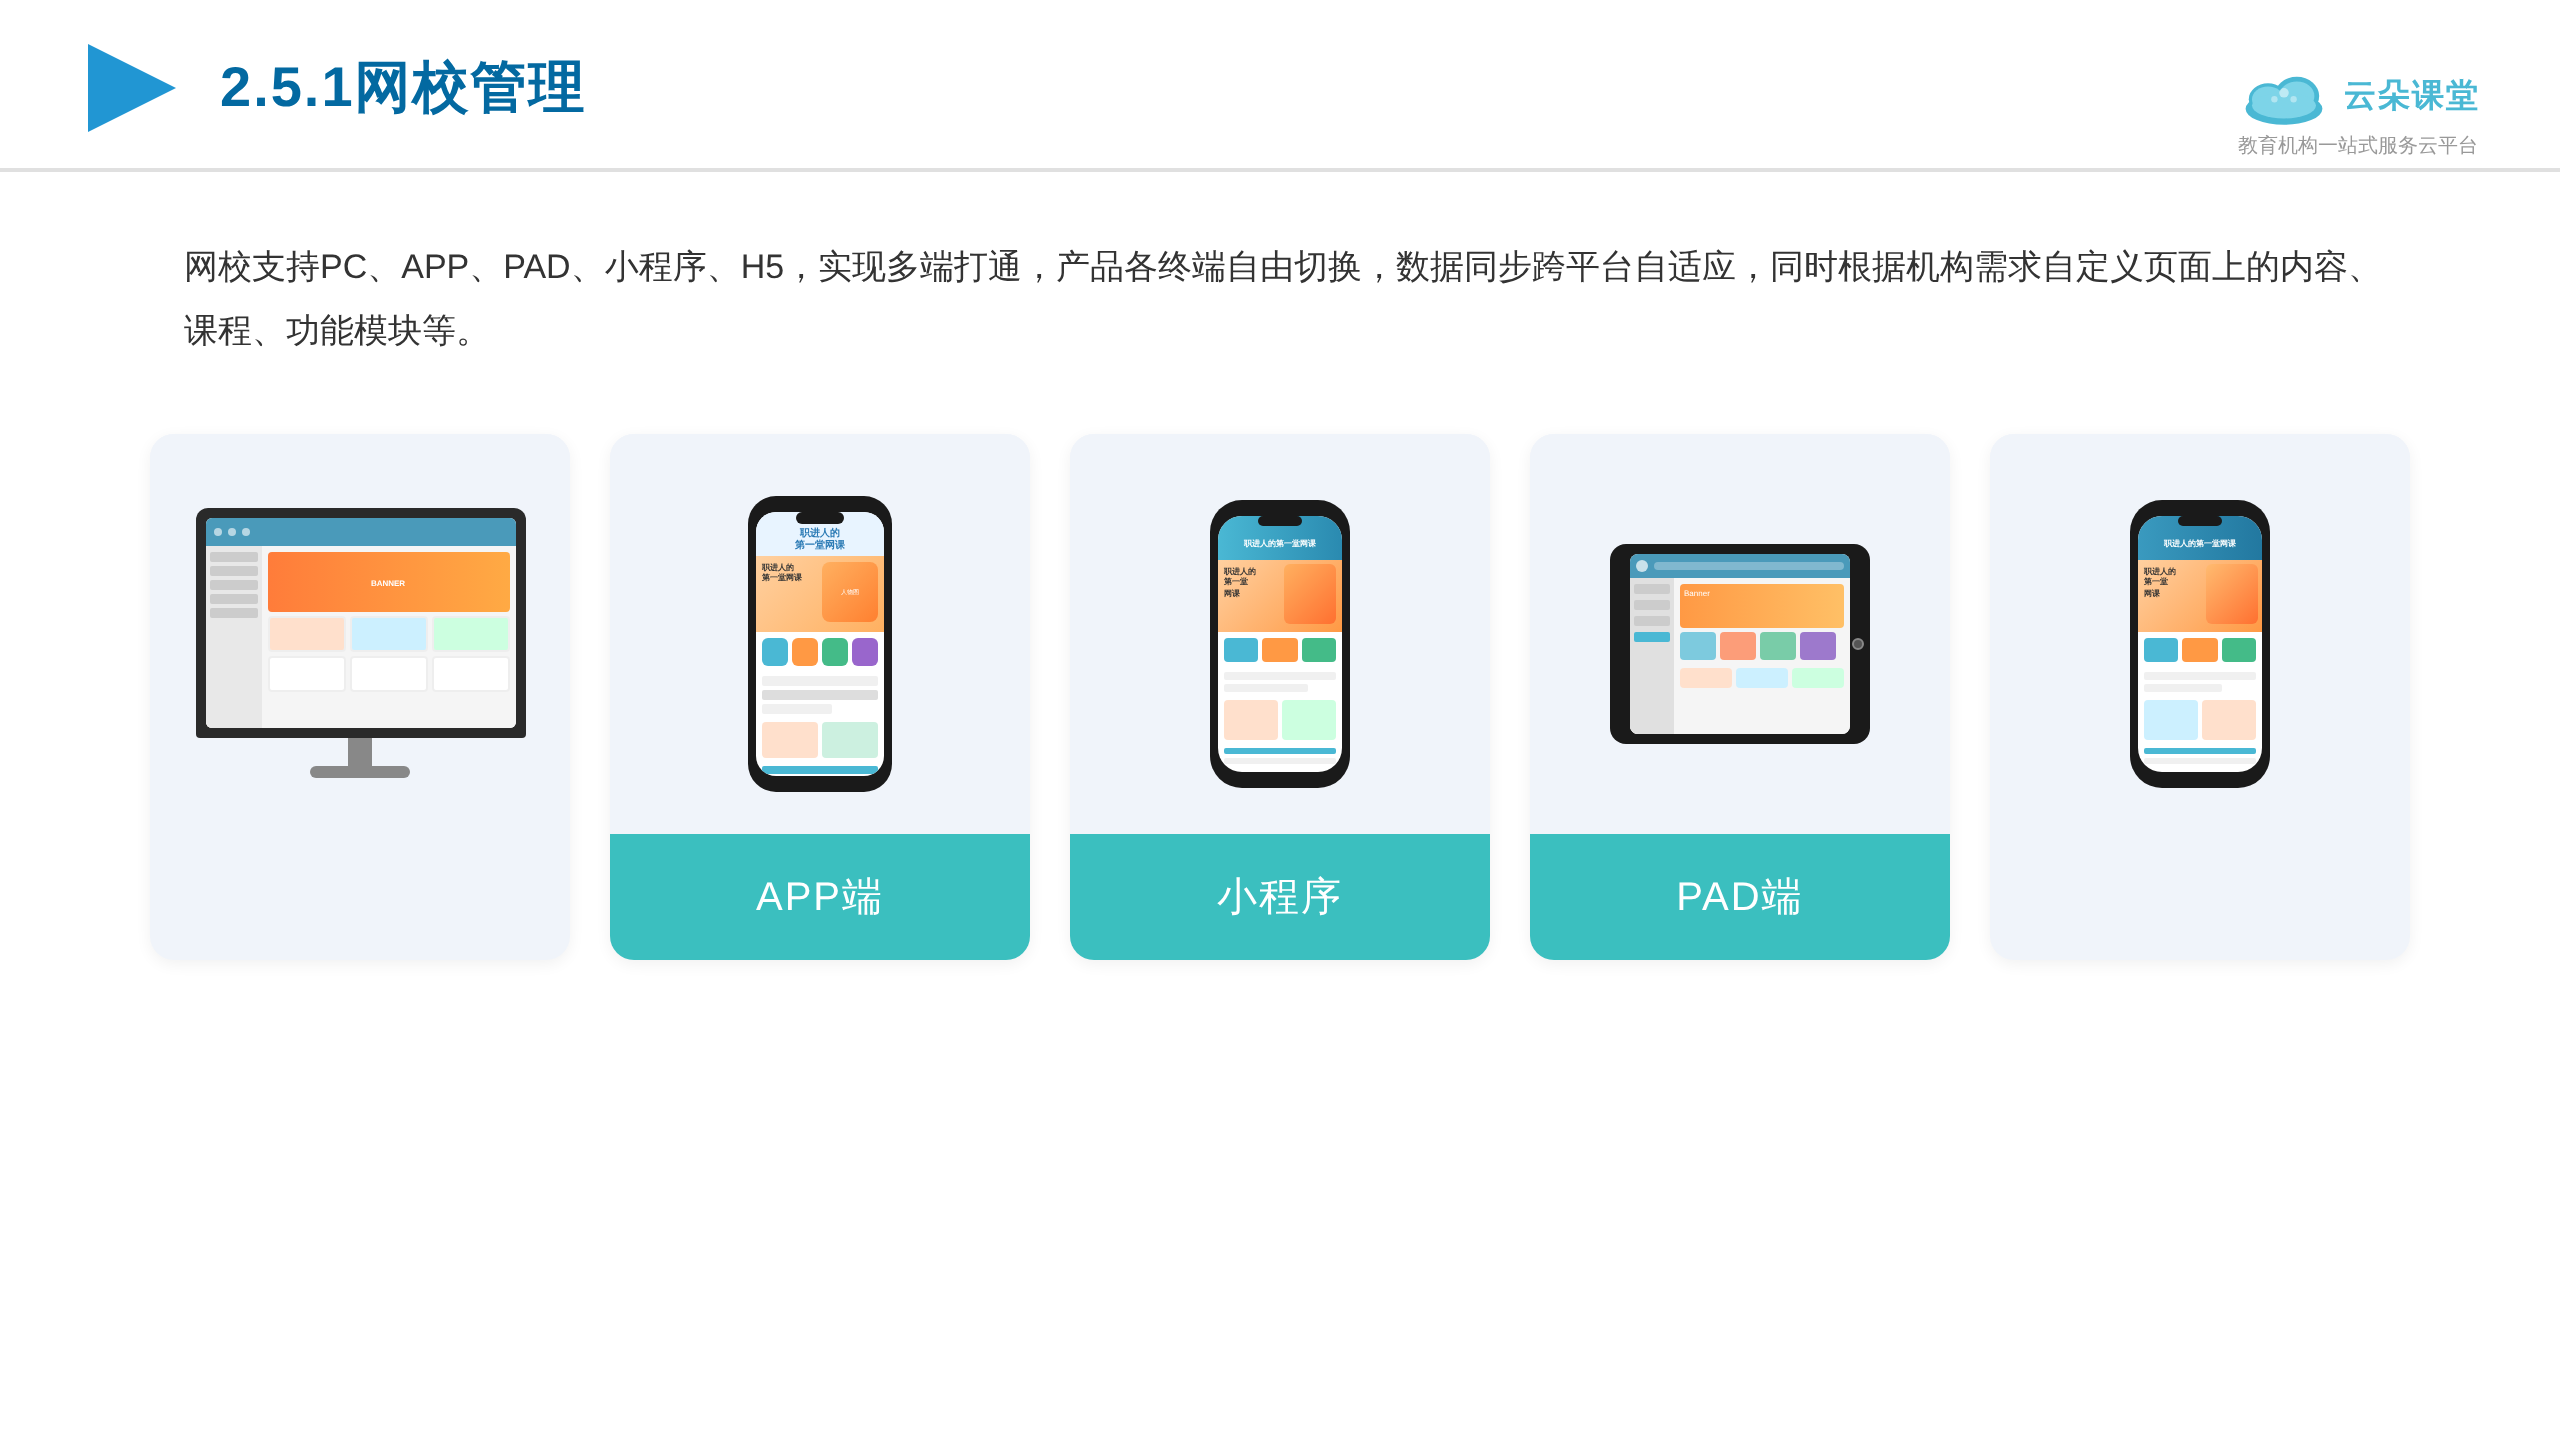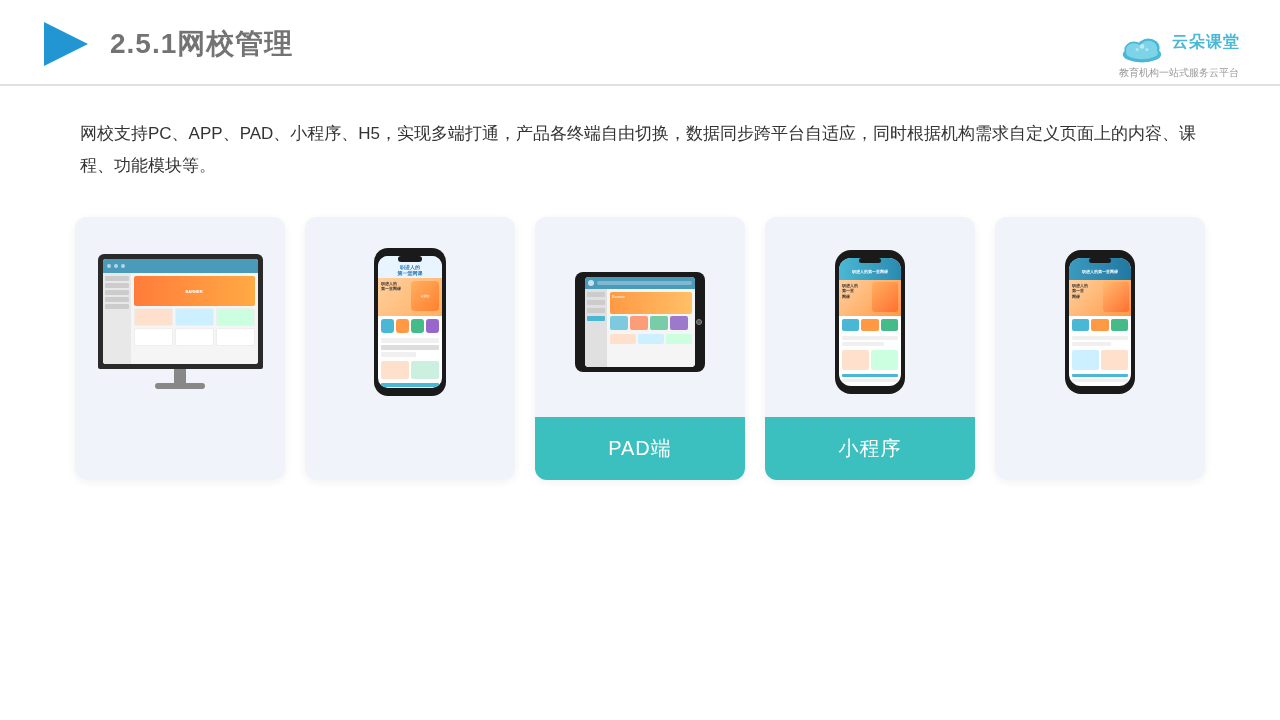--- a/index.html
+++ b/index.html
@@ -24,36 +24,37 @@
     .logo-icon {
       width: 52px;
       height: 52px;
       margin-right: 18px;
       flex-shrink: 0;
     }
 
     .page-title {
       font-size: 28px;
       font-weight: bold;
-      color: #737373;
+      color: #0369a1;
       letter-spacing: 1px;
     }
 
     .brand-logo {
       position: absolute;
       right: 40px;
       top: 50%;
       transform: translateY(-50%);
       display: flex;
       flex-direction: column;
       align-items: center;
     }
 
     .brand-logo-img {
       display: flex;
+      align-items: center;
       gap: 6px;
       margin-top: 28px;
     }
 
     .cloud-icon {
       width: 48px;
       height: 32px;
     }
 
     .brand-name {
@@ -69,20 +70,21 @@
       margin-top: 2px;
       text-align: center;
     }
 
     
     .description {
       padding: 32px 80px 24px 80px;
       font-size: 17px;
       color: #333;
       line-height: 1.9;
+      margin-left: 12px;
     }
 
     
     .cards-section {
       display: flex;
       justify-content: center;
       gap: 20px;
       padding: 10px 50px 0 50px;
     }
 
@@ -455,20 +457,58 @@
               <div class="phone-card-block" style="background:#ccf0e0; height:18px;"></div>
             </div>
             <div class="phone-content-rows">
               <div class="phone-content-row" style="background:#4ab8d4; height:4px; border-radius:1px;"></div>
 
             </div>
           </div>
         </div>
       </div>
     </div>
+    <div class="card-label">APP端</div>
+  </div>
+
+  <div class="card">
+    <div class="card-image-area">
+      <div class="device-phone">
+        <div class="phone-outer" style="width:70px; height:144px; border-radius:16px;">
+          <div class="phone-notch" style="width:22px; height:5px;"></div>
+          <div class="phone-screen" style="width:62px; height:128px; border-radius:12px;">
+            <div style="height:22px; background:linear-gradient(90deg,#4ab8d4,#2a8ab0); display:flex; align-items:center; justify-content:center; padding-top:6px;">
+              <span style="font-size:4px; color:white; font-weight:bold;">职进人的第一堂网课</span>
+            </div>
+            <div style="height:36px; background:linear-gradient(135deg,#ffd0a0,#ff9944); position:relative; display:flex;">
+              <div style="position:absolute; left:3px; top:3px; font-size:4px; color:#333; font-weight:bold; line-height:1.4;">职进人的<br>第一堂<br>网课</div>
+              <div style="position:absolute; right:3px; top:2px; width:26px; height:30px; background:linear-gradient(135deg,#ffb060,#ff7030); border-radius:3px;"></div>
+            </div>
+            <div style="display:flex; gap:2px; padding:3px;">
+              <div style="flex:1; height:12px; background:#4ab8d4; border-radius:2px;"></div>
+              <div style="flex:1; height:12px; background:#ff9944; border-radius:2px;"></div>
+              <div style="flex:1; height:12px; background:#44bb88; border-radius:2px;"></div>
+            </div>
+            <div style="padding:2px 3px; display:flex; flex-direction:column; gap:2px;">
+              <div style="height:4px; background:#f0f0f0; border-radius:1px;"></div>
+              <div style="height:4px; background:#f0f0f0; border-radius:1px; width:75%;"></div>
+            </div>
+            <div style="display:flex; gap:2px; padding:2px 3px;">
+              <div style="flex:1; height:20px; background:#ffe0cc; border-radius:2px;"></div>
+              <div style="flex:1; height:20px; background:#ccffe0; border-radius:2px;"></div>
+            </div>
+            <div style="padding:2px 3px; display:flex; flex-direction:column; gap:2px;">
+              <div style="height:3px; background:#4ab8d4; border-radius:1px;"></div>
+              <div style="height:3px; background:#f0f0f0; border-radius:1px;"></div>
+            </div>
+          </div>
+        </div>
+      </div>
+    </div>
+    <div class="card-label">小程序</div>
   </div>
 
   <div class="card">
     <div class="card-image-area">
       <div class="device-tablet">
         <div class="tablet-outer">
           <div class="tablet-screen">
             <div style="display:flex; flex-direction:column; height:100%;">
               <div class="tablet-topbar">
                 <div style="width:6px; height:6px; border-radius:50%; background:#fff; margin-right:3px; opacity:0.7;"></div>
@@ -510,57 +550,20 @@
     </div>
     <div class="card-label">PAD端</div>
   </div>
 
   <div class="card">
     <div class="card-image-area">
       <div class="device-phone">
         <div class="phone-outer" style="width:70px; height:144px; border-radius:16px;">
           <div class="phone-notch" style="width:22px; height:5px;"></div>
           <div class="phone-screen" style="width:62px; height:128px; border-radius:12px;">
-            <div style="height:22px; background:linear-gradient(90deg,#4ab8d4,#2a8ab0); display:flex; align-items:center; justify-content:center; padding-top:6px;">
-              <span style="font-size:4px; color:white; font-weight:bold;">职进人的第一堂网课</span>
-            </div>
-            <div style="height:36px; background:linear-gradient(135deg,#ffd0a0,#ff9944); position:relative; display:flex;">
-              <div style="position:absolute; left:3px; top:3px; font-size:4px; color:#333; font-weight:bold; line-height:1.4;">职进人的<br>第一堂<br>网课</div>
-              <div style="position:absolute; right:3px; top:2px; width:26px; height:30px; background:linear-gradient(135deg,#ffb060,#ff7030); border-radius:3px;"></div>
-            </div>
-            <div style="display:flex; gap:2px; padding:3px;">
-              <div style="flex:1; height:12px; background:#4ab8d4; border-radius:2px;"></div>
-              <div style="flex:1; height:12px; background:#ff9944; border-radius:2px;"></div>
-              <div style="flex:1; height:12px; background:#44bb88; border-radius:2px;"></div>
-            </div>
-            <div style="padding:2px 3px; display:flex; flex-direction:column; gap:2px;">
-              <div style="height:4px; background:#f0f0f0; border-radius:1px;"></div>
-              <div style="height:4px; background:#f0f0f0; border-radius:1px; width:75%;"></div>
-            </div>
-            <div style="display:flex; gap:2px; padding:2px 3px;">
-              <div style="flex:1; height:20px; background:#ffe0cc; border-radius:2px;"></div>
-              <div style="flex:1; height:20px; background:#ccffe0; border-radius:2px;"></div>
-            </div>
-            <div style="padding:2px 3px; display:flex; flex-direction:column; gap:2px;">
-              <div style="height:3px; background:#4ab8d4; border-radius:1px;"></div>
-              <div style="height:3px; background:#f0f0f0; border-radius:1px;"></div>
-            </div>
-          </div>
-        </div>
-      </div>
-    </div>
-    <div class="card-label">小程序</div>
-  </div>
-
-  <div class="card">
-    <div class="card-image-area">
-      <div class="device-phone">
-        <div class="phone-outer" style="width:70px; height:144px; border-radius:16px;">
-          <div class="phone-notch" style="width:22px; height:5px;"></div>
-          <div class="phone-screen" style="width:62px; height:128px; border-radius:12px;">
             <div style="height:22px; background:linear-gradient(90deg,#3a9abf,#2278a0); display:flex; align-items:center; justify-content:center; padding-top:6px;">
               <span style="font-size:4px; color:white; font-weight:bold;">职进人的第一堂网课</span>
             </div>
             <div style="height:36px; background:linear-gradient(135deg,#ffd0a0,#ff9944); position:relative; display:flex;">
               <div style="position:absolute; left:3px; top:3px; font-size:4px; color:#333; font-weight:bold; line-height:1.4;">职进人的<br>第一堂<br>网课</div>
               <div style="position:absolute; right:2px; top:2px; width:26px; height:30px; background:linear-gradient(135deg,#ffbb70,#ff7030); border-radius:3px;"></div>
             </div>
             <div style="display:flex; gap:2px; padding:3px;">
               <div style="flex:1; height:12px; background:#4ab8d4; border-radius:2px;"></div>
               <div style="flex:1; height:12px; background:#ff9944; border-radius:2px;"></div>

